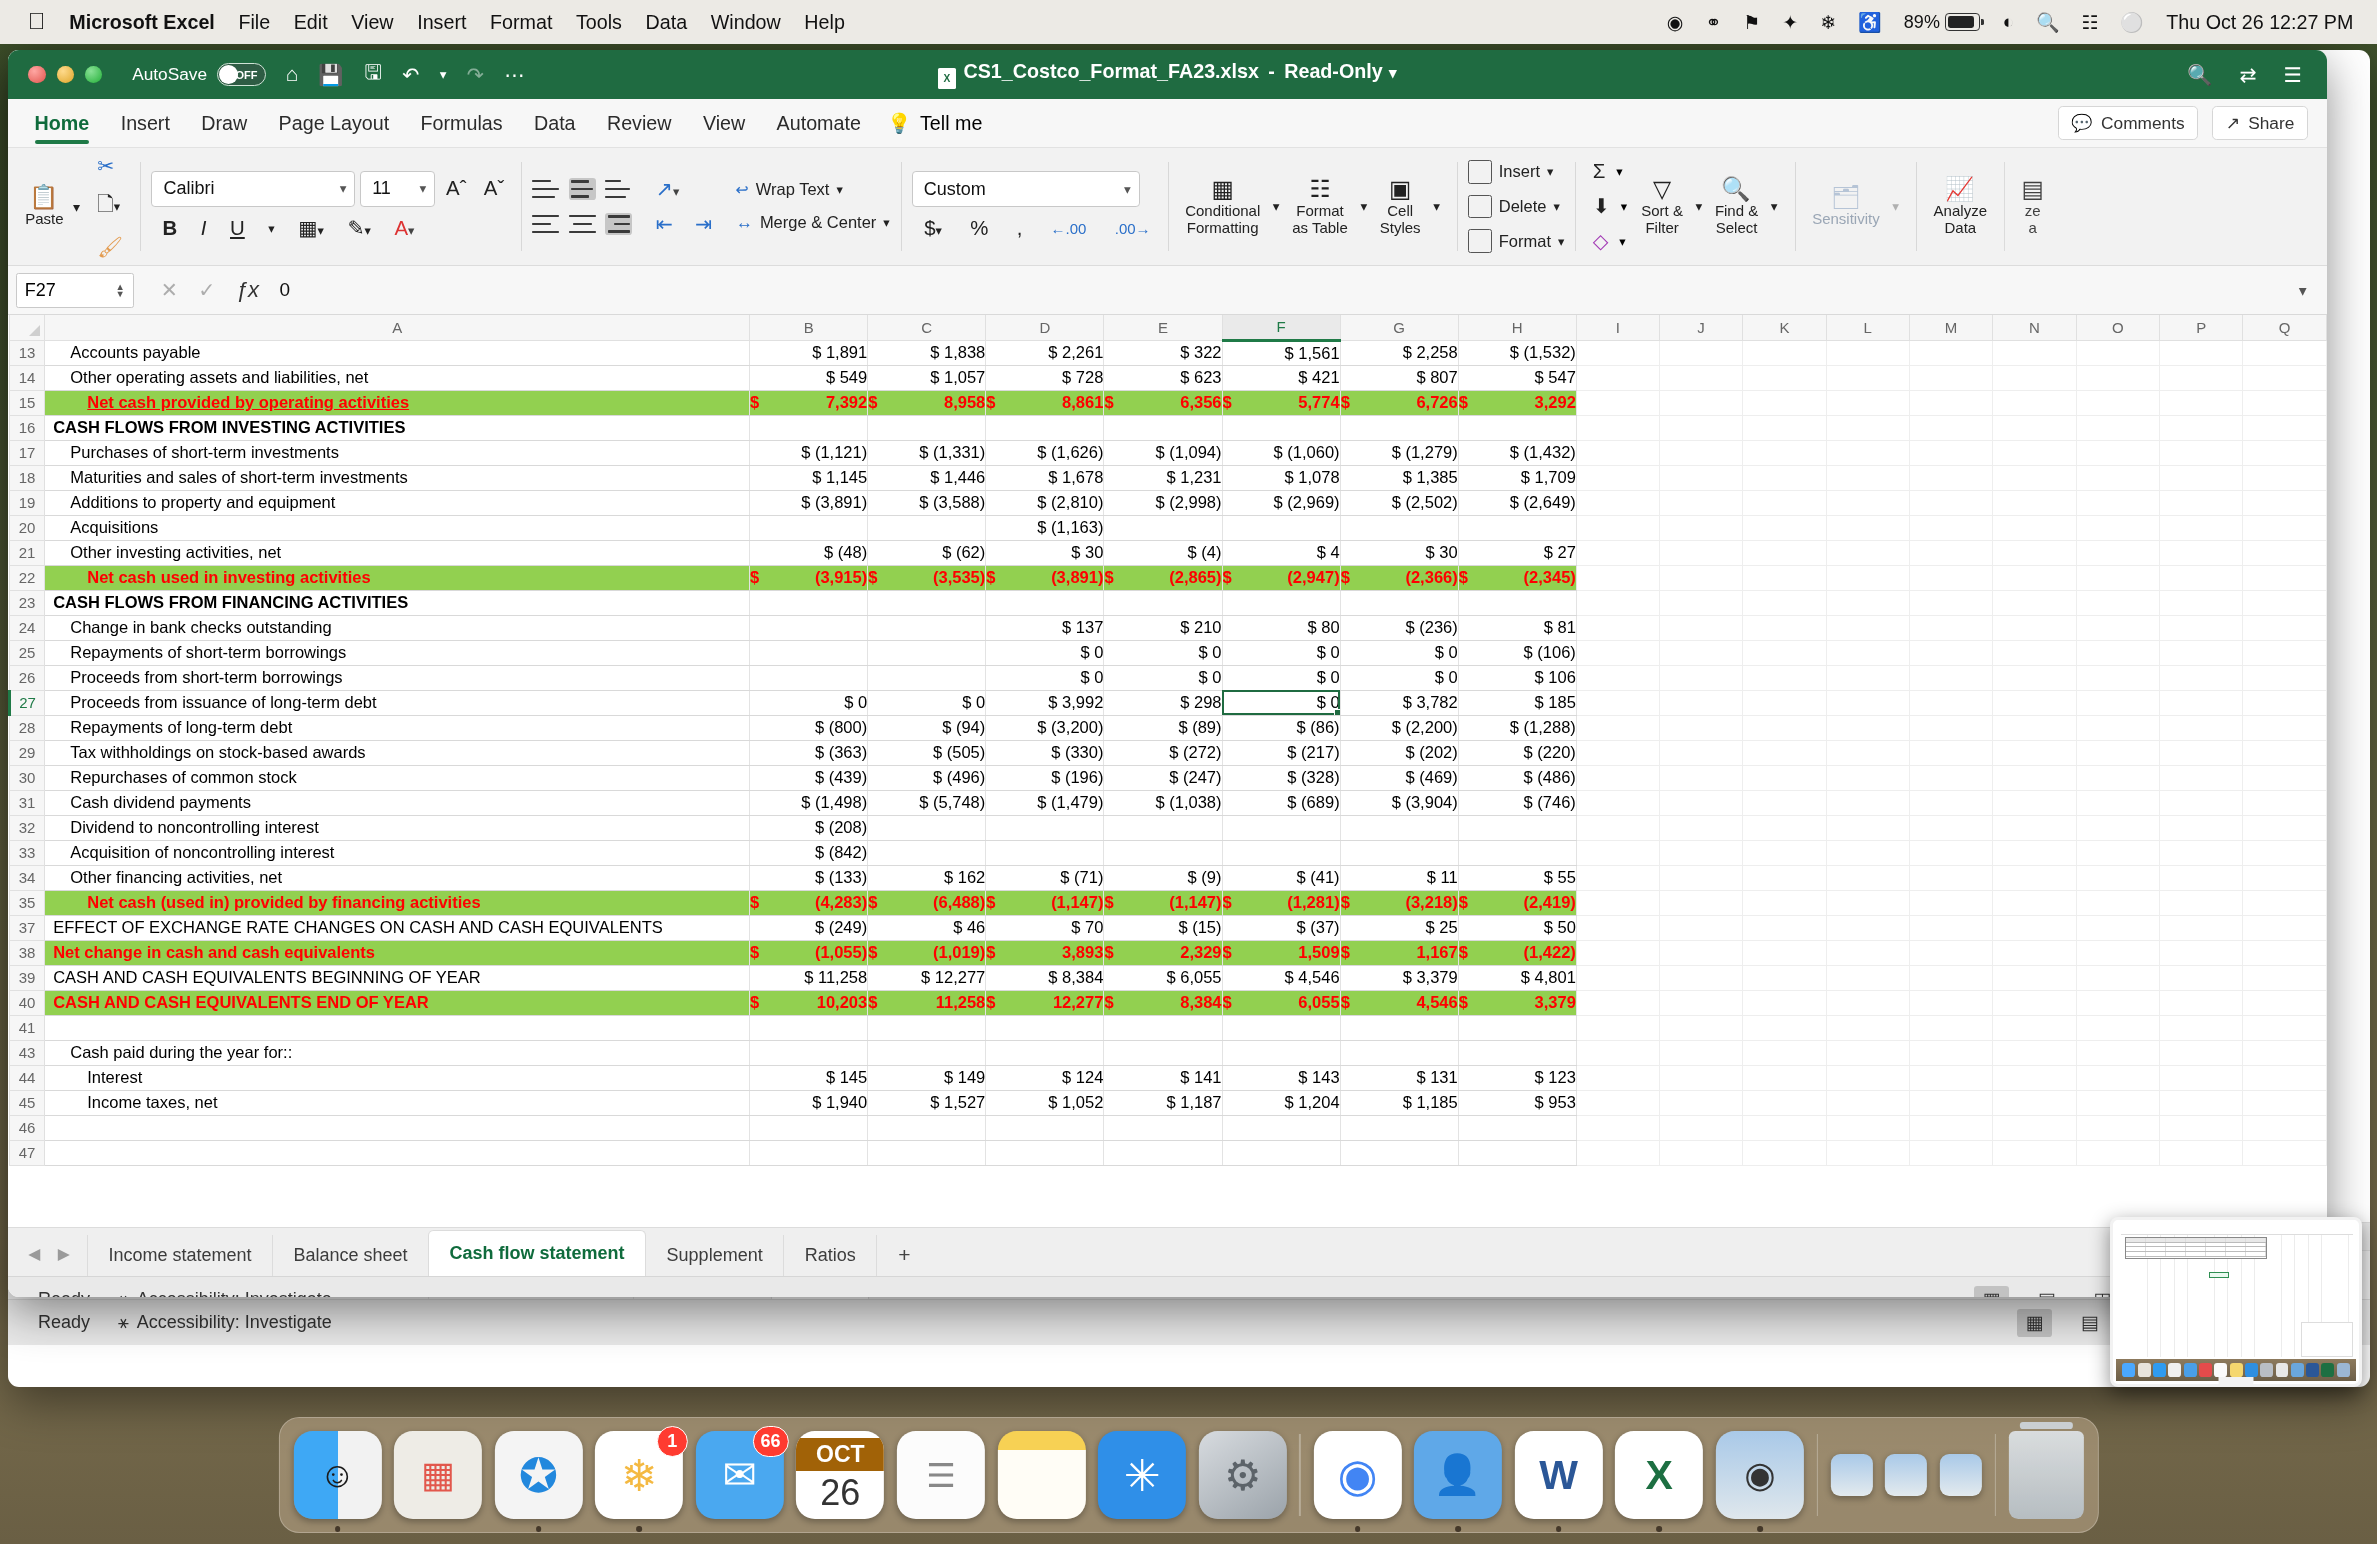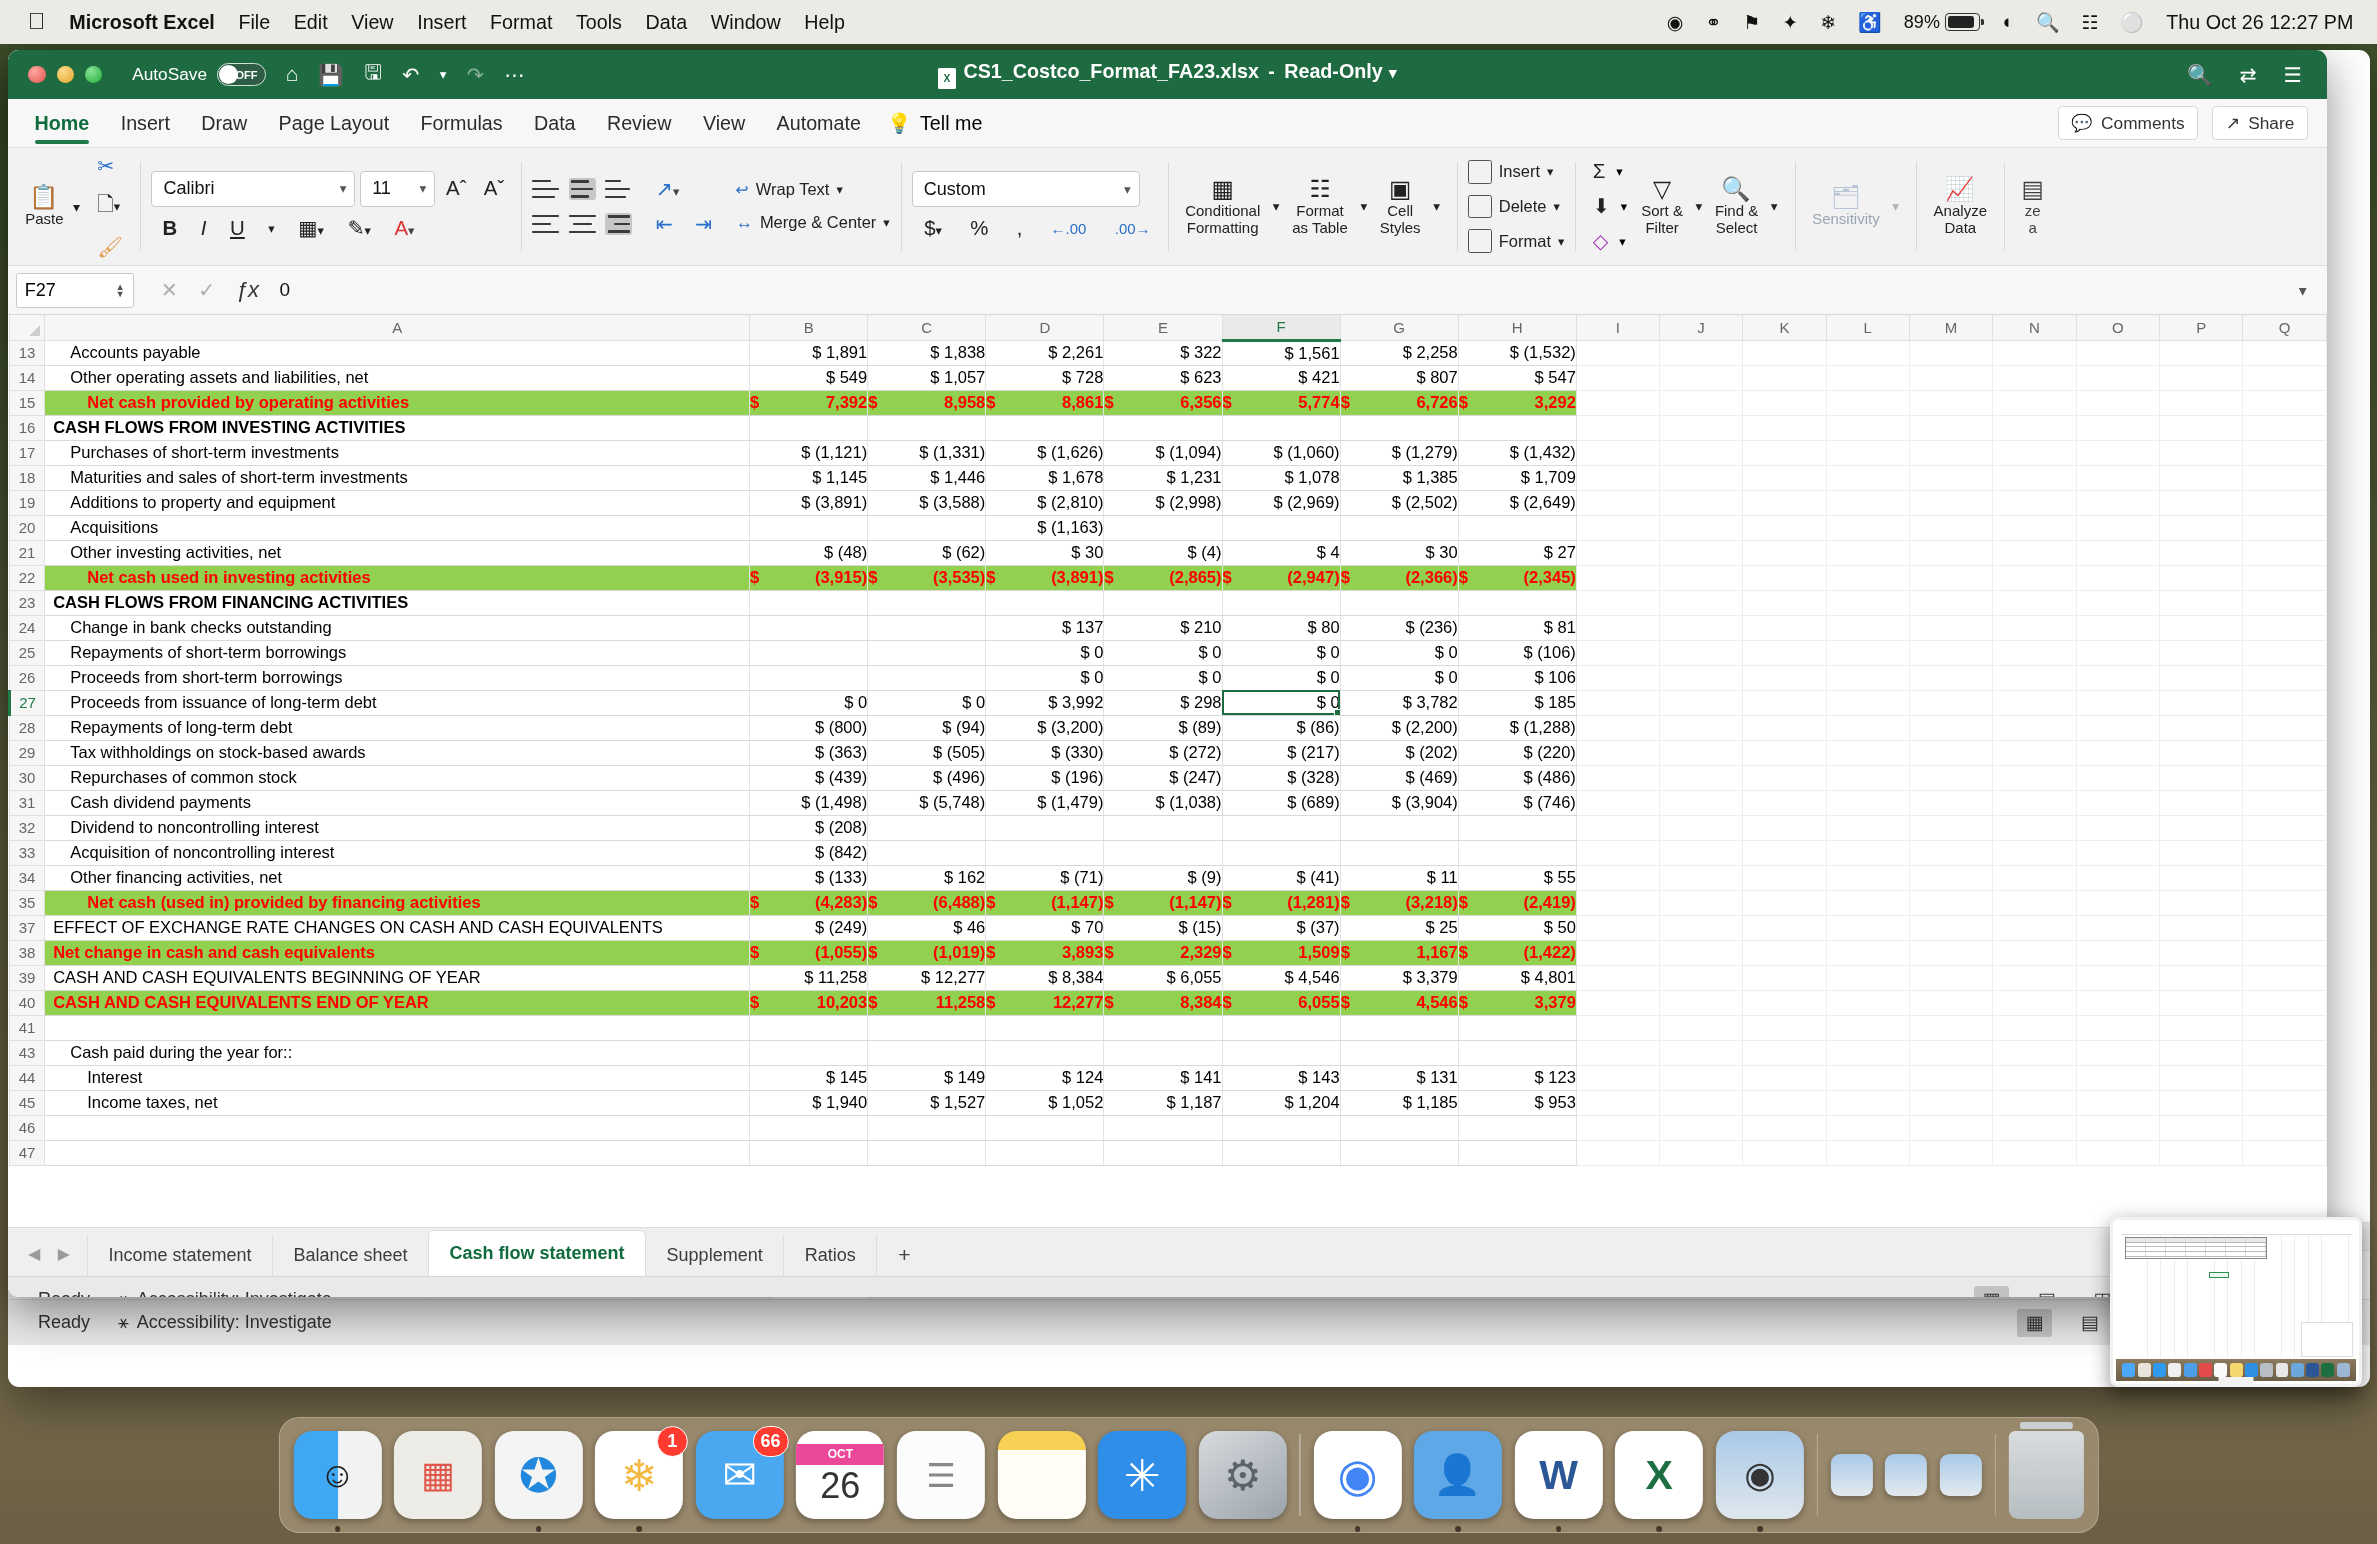--- a/index.html
+++ b/index.html
@@ -658,21 +658,21 @@
             <td class="cell" style="border-right: 0.8px solid rgb(238, 238, 238); border-bottom: 0.8px solid rgb(238, 238, 238);"></td>
             <td class="cell" style="border-right: 0.8px solid rgb(238, 238, 238); border-bottom: 0.8px solid rgb(238, 238, 238);"></td>
             <td class="cell" style="border-right: 0.8px solid rgb(238, 238, 238); border-bottom: 0.8px solid rgb(238, 238, 238);"></td>
             <td class="cell" style="border-right: 0.8px solid rgb(238, 238, 238); border-bottom: 0.8px solid rgb(238, 238, 238);"></td>
             <td class="cell" style="border-right: 0.8px solid rgb(238, 238, 238); border-bottom: 0.8px solid rgb(238, 238, 238);"></td>
             <td class="cell" style="border-right: 0.8px solid rgb(238, 238, 238); border-bottom: 0.8px solid rgb(238, 238, 238);"></td>
             <td class="cell" style="border-right: 0.8px solid rgb(238, 238, 238); border-bottom: 0.8px solid rgb(238, 238, 238);"></td>
           </tr>
           <tr>
             <td class="rowhdr">15</td>
-            <td class="cell lbl green" style="padding-left: 42px;">Net cash provided by operating activities</td>
+            <td class="cell lbl green" style="padding-left: 42px; text-decoration: underline;">Net cash provided by operating activities</td>
             <td class="cell num green leftborder">
               <span class="dollar-cell">
                 <span>$</span>
                 <span>7,392</span>
               </span>
             </td>
             <td class="cell num green">
               <span class="dollar-cell">
                 <span>$</span>
                 <span>8,958</span>
@@ -1576,21 +1576,21 @@
   <span class="dicon" style="background:#fff">
     <span style="font-size:44px;color:#f4b942">❄</span>
     <span class="badge">1</span>
     <span class="dot"></span>
     </span>
   <span class="dicon" style="background:#4aa8f0">
     <span style="font-size:41px">✉</span>
     <span class="badge">66</span>
     </span>
   <span class="dicon" style="background:#fff;flex-direction:column;gap:0;overflow:hidden">
-    <span style="background:#ec4899;color:#fff;font-size:12px;font-weight:bold;width:100%;text-align:center;padding:3.1px 0">OCT</span>
+    <span style="background:#a16207;color:#fff;font-size:23px;font-weight:bold;width:100%;text-align:center;padding:3.1px 0">OCT</span>
     <span style="color:#333;font-size:36px;line-height:1.1;padding-top:1.6px">26</span>
     </span>
   <span class="dicon" style="background:#fcfcfc">
     <span style="font-size:33px;color:#888">☰</span>
     </span>
   <span class="dicon" style="background:linear-gradient(180deg,#f7d154 22%,#fffdf6 22%)"></span>
   <span class="dicon" style="background:#2f8fe8">
     <span style="font-size:44px">✳</span>
     </span>
   <span class="dicon" style="background:linear-gradient(145deg,#d7dbdf,#9ba3aa)">

